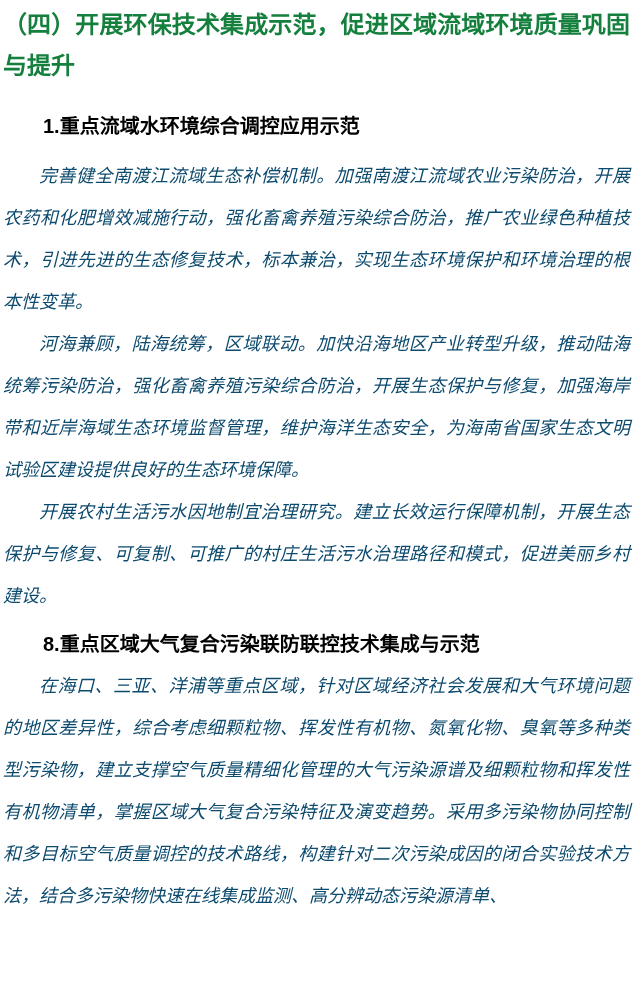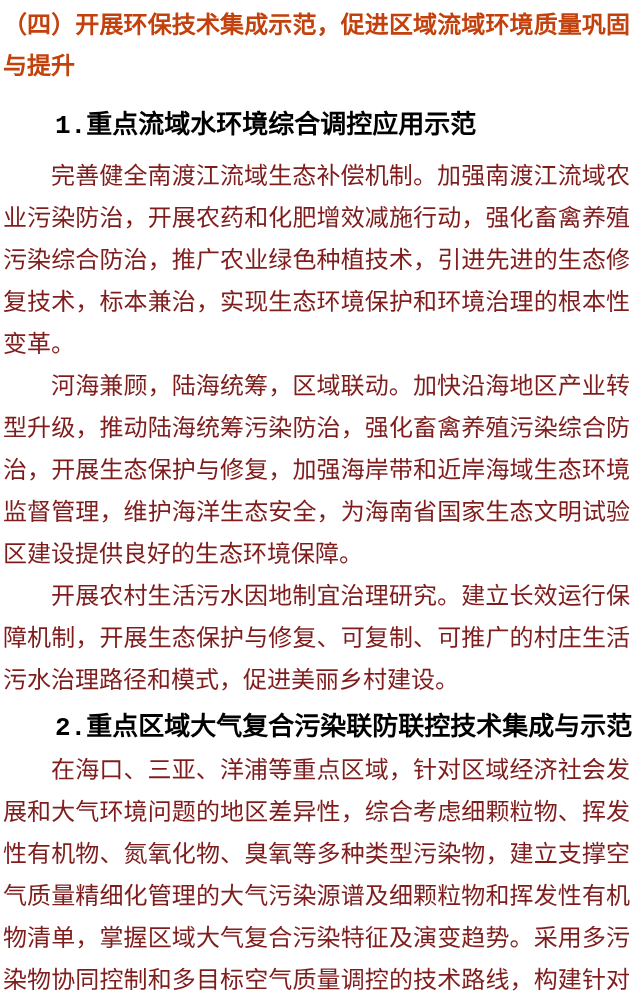--- a/index.html
+++ b/index.html
@@ -16,62 +16,63 @@
     overflow: hidden;
     padding: 5px 3px 0 3px;
   }
   .doc-title {
     font-family: "DejaVu Sans", "Liberation Sans", sans-serif;
     font-weight: bold;
     font-size: 24px;
     line-height: 41px;
     text-align: justify;
     text-align-last: left;
-    color: #c2410c;
+    color: #15803d;
     letter-spacing: 0px;
   }
   .section-heading {
-    font-family: Liberation Mono, monospace;
+    font-family: Liberation Sans, sans-serif;
     font-weight: bold;
-    font-size: 26px;
+    font-size: 20px;
     line-height: 42px;
     text-indent: 2em;
     color: #000000;
     white-space: nowrap;
   }
   .section-1 .section-heading {
     margin-top: 18px;
     margin-bottom: 8px;
   }
   .section-2 .section-heading {
     margin-top: 6px;
     margin-bottom: 0;
   }
   .body-paragraph {
     font-family: "DejaVu Serif", "Liberation Serif", serif;
-    font-size: 24px;
+    font-size: 18px;
     line-height: 42px;
     text-indent: 2em;
     text-align: justify;
     text-align-last: left;
-    color: #7f1d1d;
+    color: #0c4a6e;
+    font-style: italic;
   }
 </style>
 </head>
 <body>
 
 <div class="page">
 
   <h1 class="doc-title">（四）开展环保技术集成示范，促进区域流域环境质量巩固与提升</h1>
 
   <div class="section section-1">
     <h2 class="section-heading">1.重点流域水环境综合调控应用示范</h2>
     <p class="body-paragraph">完善健全南渡江流域生态补偿机制。加强南渡江流域农业污染防治，开展农药和化肥增效减施行动，强化畜禽养殖污染综合防治，推广农业绿色种植技术，引进先进的生态修复技术，标本兼治，实现生态环境保护和环境治理的根本性变革。</p>
     <p class="body-paragraph">河海兼顾，陆海统筹，区域联动。加快沿海地区产业转型升级，推动陆海统筹污染防治，强化畜禽养殖污染综合防治，开展生态保护与修复，加强海岸带和近岸海域生态环境监督管理，维护海洋生态安全，为海南省国家生态文明试验区建设提供良好的生态环境保障。</p>
     <p class="body-paragraph">开展农村生活污水因地制宜治理研究。建立长效运行保障机制，开展生态保护与修复、可复制、可推广的村庄生活污水治理路径和模式，促进美丽乡村建设。</p>
   </div>
 
   <div class="section section-2">
-    <h2 class="section-heading">2.重点区域大气复合污染联防联控技术集成与示范</h2>
+    <h2 class="section-heading">8.重点区域大气复合污染联防联控技术集成与示范</h2>
     <p class="body-paragraph">在海口、三亚、洋浦等重点区域，针对区域经济社会发展和大气环境问题的地区差异性，综合考虑细颗粒物、挥发性有机物、氮氧化物、臭氧等多种类型污染物，建立支撑空气质量精细化管理的大气污染源谱及细颗粒物和挥发性有机物清单，掌握区域大气复合污染特征及演变趋势。采用多污染物协同控制和多目标空气质量调控的技术路线，构建针对二次污染成因的闭合实验技术方法，结合多污染物快速在线集成监测、高分辨动态污染源清单、</p>
   </div>
 
 </div>
 
 </body></html>

